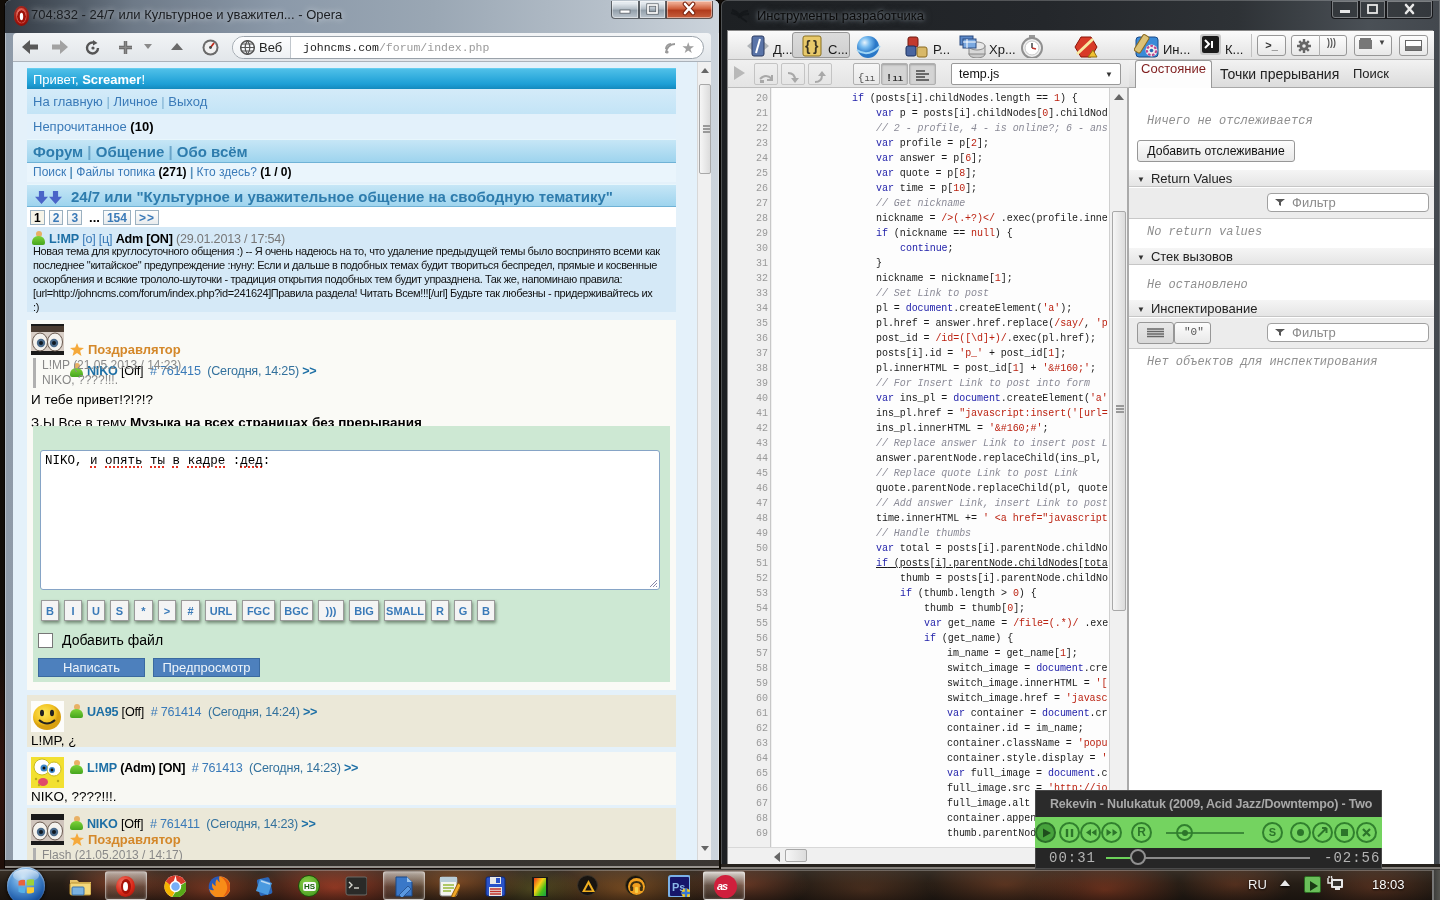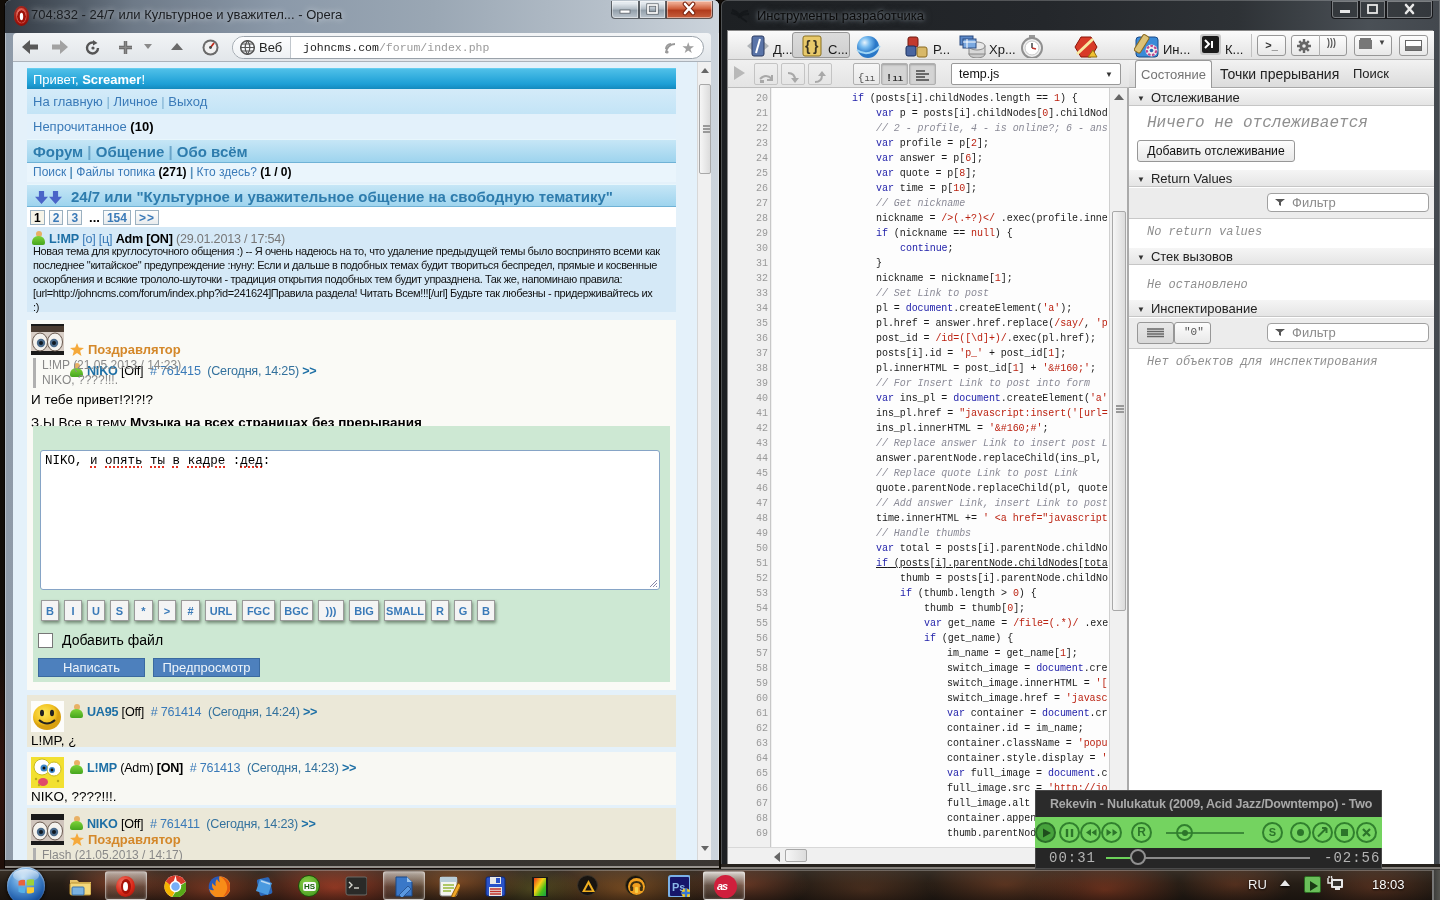--- a/index.html
+++ b/index.html
@@ -219,21 +219,21 @@
               <circle cx="23" cy="12" r="7" fill="#fff" stroke="#caba20" stroke-width="1"></circle>
               <circle cx="13" cy="11" r="3.5" fill="#3a86c8"></circle>
               <circle cx="21" cy="13" r="3" fill="#3a86c8"></circle>
               <circle cx="13" cy="11" r="1.5" fill="#111"></circle>
               <circle cx="21" cy="13" r="1.4" fill="#111"></circle>
               <ellipse cx="12" cy="25" rx="5" ry="4" fill="#e04a6a"></ellipse>
               <circle cx="5" cy="22" r="1.2" fill="#b8a818"></circle>
               <circle cx="27" cy="24" r="1.2" fill="#b8a818"></circle>
               <circle cx="8" cy="28" r="1.2" fill="#b8a818"></circle>
             </svg></div>
-   <div class="post-h" style="position:absolute;left:43px;top:8px;"><span class="usr"></span><b>L!MP</b> <span style="color:#000;">(Adm)</span> <b style="color:#000;">[ON]</b> &nbsp;<span class="lnk"># 761413</span> &nbsp;(Сегодня, 14:23) <b class="lnk">&gt;&gt;</b></div>
+   <div class="post-h" style="position:absolute;left:43px;top:8px;"><span class="usr"></span><b>L!MP</b> <span style="color:#000;font-weight:bold;">(Adm)</span> <b style="color:#000;">[ON]</b> &nbsp;<span class="lnk"># 761413</span> &nbsp;(Сегодня, 14:23) <b class="lnk">&gt;&gt;</b></div>
    <div style="position:absolute;left:4px;top:37px;font-size:13.5px;">NIKO, ????!!!.</div>
  </div>
  <div class="blk" style="top:746px;height:53px;background:#ebe8d8;">
    <div class="avatar" style="top:6px;"><svg width="33" height="31">
               <rect width="33" height="31" fill="#1a1a1a"></rect>
               <rect x="0" y="6" width="33" height="21" fill="#cfc4bc"></rect>
               <ellipse cx="9" cy="17" rx="7.5" ry="9" fill="#f4f2ee" stroke="#6a5a50" stroke-width="1"></ellipse>
               <ellipse cx="24" cy="17" rx="7.5" ry="9" fill="#f4f2ee" stroke="#6a5a50" stroke-width="1"></ellipse>
               <circle cx="10" cy="18" r="4.2" fill="#4a6a8a"></circle>
               <circle cx="23" cy="18" r="4.2" fill="#4a6a8a"></circle>
@@ -385,21 +385,21 @@
             <path d="M3 11 Q10 11 10 4" stroke="#a8a8a8" stroke-width="2" fill="none"></path>
             <path d="M6 5h8l-4-5z" fill="#a8a8a8"></path>
           </svg></div>
  <div class="tgl" style="left:125px;"><span class="mono" style="font-size:11px;color:#555;text-align:right;">{<span style="font-size:9px;">ıı</span></span></div>
  <div class="tgl prs" style="left:153px;"><span class="mono" style="font-size:11px;color:#333;font-weight:bold;">!<span style="font-size:9px;">ıı</span></span></div>
  <div class="tgl prs" style="left:181px;"><svg width="13" height="11">
             <path d="M0 1h9M0 4h13M0 7h9M0 10h13" stroke="#444" stroke-width="1.4"></path>
           </svg></div>
  <div class="abs" style="left:223px;top:32px;width:170px;height:22px;background:#fff;border:1px solid #999;border-radius:2px;font-size:12.5px;color:#111;padding:3px 0 0 7px;">temp.js<span style="position:absolute;right:7px;top:6px;font-size:8px;color:#333;">▼</span></div>
 
- <div class="abs" style="left:407px;top:29px;width:77px;height:28px;background:#fdfdfd;border:1px solid #999;border-bottom:none;border-radius:3px 3px 0 0;font-size:13px;color:#737373;text-align:center;padding-top:6px;">Состояние</div>
+ <div class="abs" style="left:407px;top:29px;width:77px;height:28px;background:#fdfdfd;border:1px solid #999;border-bottom:none;border-radius:3px 3px 0 0;font-size:13px;color:#7f1d1d;text-align:center;">Состояние</div>
  <div class="abs" style="left:492px;top:35px;font-size:14px;color:#222;">Точки прерывания</div>
  <div class="abs" style="left:625px;top:35px;font-size:13px;color:#222;">Поиск</div>
 
  <div class="abs" style="left:0;top:57px;width:43px;height:759px;background:#f0f0f0;border-right:1px solid #c8c8c8;"></div>
  <div class="abs" style="left:44px;top:57px;width:337px;height:759px;background:#fdfdfd;"></div>
  <div class="abs" style="left:0;top:57px;width:381px;height:759px;overflow:hidden;">
 <div class="lnum" style="top:3px;left:0;width:40px;">20</div>
 <div class="lnum" style="top:18px;left:0;width:40px;">21</div>
 <div class="lnum" style="top:33px;left:0;width:40px;">22</div>
 <div class="lnum" style="top:48px;left:0;width:40px;">23</div>
@@ -509,22 +509,21 @@
    <div class="abs" style="left:4px;bottom:6px;width:0;height:0;border-left:5px solid transparent;border-right:5px solid transparent;border-top:6px solid #666;"></div>
  </div>
 
  <div class="abs" style="left:0;top:816px;width:399px;height:17px;background:#f0f0f0;border-top:1px solid #d8d8d8;">
    <div class="abs" style="left:46px;top:4px;width:0;height:0;border-top:5px solid transparent;border-bottom:5px solid transparent;border-right:6px solid #666;"></div>
    <div class="sthumb" style="left:57px;top:1px;height:13px;width:22px;"></div>
  </div>
  <div class="abs" style="left:399px;top:57px;width:2px;height:776px;background:#aaa;"></div>
 
  <div class="abs" style="left:401px;top:57px;width:305px;height:776px;background:#fff;">
-   <div class="sechead" style="top:0;">Отслеживание</div>
-   <div class="abs mono it" style="left:18px;top:26px;font-size:16px;">Ничего не отслеживается</div>
+   <div class="abs mono it" style="left:18px;top:26px;font-size:12px;">Ничего не отслеживается</div>
    <div class="dtbtn" style="left:8px;top:52px;width:158px;height:22px;font-size:12.2px;color:#111;text-align:center;line-height:21px;border-radius:3px;">Добавить отслеживание</div>
    <div class="sechead" style="top:81px;">Return Values</div>
    <div class="abs" style="left:0;top:100px;width:305px;height:31px;background:#ececec;border-bottom:1px solid #c8c8c8;"></div>
    <div class="filter" style="left:138px;top:105px;width:162px;">Фильтр</div>
    <div class="abs mono it" style="left:18px;top:137px;font-size:12px;">No return values</div>
    <div class="sechead" style="top:159px;">Стек вызовов</div>
    <div class="abs mono it" style="left:18px;top:190px;font-size:12px;">Не остановлено</div>
    <div class="sechead" style="top:211px;">Инспектирование</div>
    <div class="abs" style="left:0;top:230px;width:305px;height:31px;background:#ececec;border-bottom:1px solid #c8c8c8;"></div>
    <div class="dtbtn" style="left:8px;top:234px;width:37px;height:22px;background:linear-gradient(#e8e8e8,#d8d8d8);"><svg style="margin:5px 0 0 9px;" width="17" height="11">

